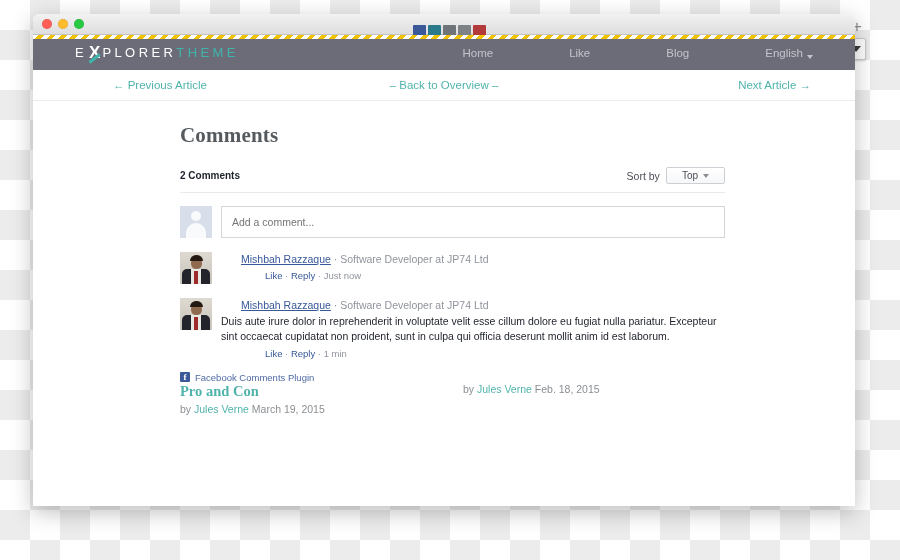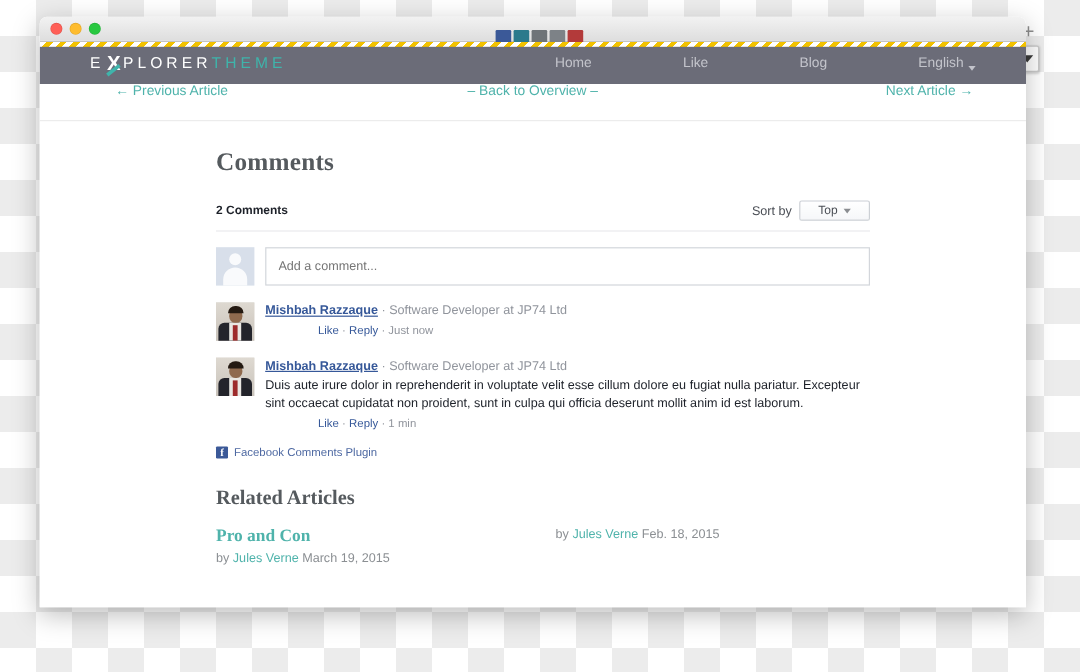--- a/index.html
+++ b/index.html
@@ -173,22 +173,22 @@
     border-right: 3.5px solid transparent;
     border-top: 4px solid #c3c4cb;
     display: inline-block;
   }
 
   
   .article-nav {
     height: 31px;
     background: #ffffff;
     display: flex;
-    align-items: flex-start;
-    padding: 0 44px 0 63px;
+    align-items: center;
+    padding: 0 44px 0 80px;
     font-size: 11.5px;
     border-bottom: 1px solid #ececec;
     position: relative;
   }
   .article-nav a { color: #4fb3ab; text-decoration: none; }
   .article-nav .center { position: absolute; left: 0; right: 0; text-align: center; }
 
   
   .content {
     padding: 22px 100px 0 147px;
@@ -284,21 +284,21 @@
   }
   .avatar-photo .bg   { position: absolute; inset: 0; background: linear-gradient(#ded9d1, #c9c3bb); }
   .avatar-photo .head { position: absolute; left: 11px; top: 5px; width: 11px; height: 12px; border-radius: 50% 50% 45% 45%; background: #8f6a4e; }
   .avatar-photo .hair { position: absolute; left: 10px; top: 3px; width: 13px; height: 6px; border-radius: 7px 7px 0 0; background: #241a12; }
   .avatar-photo .body { position: absolute; left: 2px; top: 17px; width: 28px; height: 16px; background: #23242b; border-radius: 5px 5px 0 0; }
   .avatar-photo .shirt{ position: absolute; left: 11px; top: 17px; width: 10px; height: 15px; background: #e9e7e2; }
   .avatar-photo .tie  { position: absolute; left: 14px; top: 19px; width: 4px; height: 13px; background: #9d2b2b; }
 
   .fb-body { flex: 1; }
   .fb-author-line { font-size: 10.5px; line-height: 1.35; }
-  .fb-author { color: #365899; font-weight: 700; }
+  .fb-author { color: #365899; font-weight: 400; margin-left: 20px; }
   .fb-sep { color: #90949c; }
   .fb-role { color: #90949c; }
   .fb-text {
     font-size: 10.5px;
     line-height: 1.42;
     color: #1d2129;
     margin-top: 2px;
   }
   .fb-actions { font-size: 9.5px; color: #90949c; margin-top: 4px; padding-left: 44px; }
   .fb-actions a { color: #365899; text-decoration: none; }
@@ -471,21 +471,20 @@
           </div>
         </div>
       </div>
 
       <div class="fb-footer">
         <span class="fb-logo">f</span>
         <span class="fb-footer-label">Facebook Comments Plugin</span>
       </div>
     </div>
 
-    <h2 class="related-title">Related Articles</h2>
 
     <div class="related-grid">
 
       <div class="related-item">
         <a href="#" class="r-title">Pro and Con</a>
         <div class="r-meta">
           <span>by</span>
           <a href="#">Jules Verne</a>
           <span>March 19, 2015</span>
         </div>

